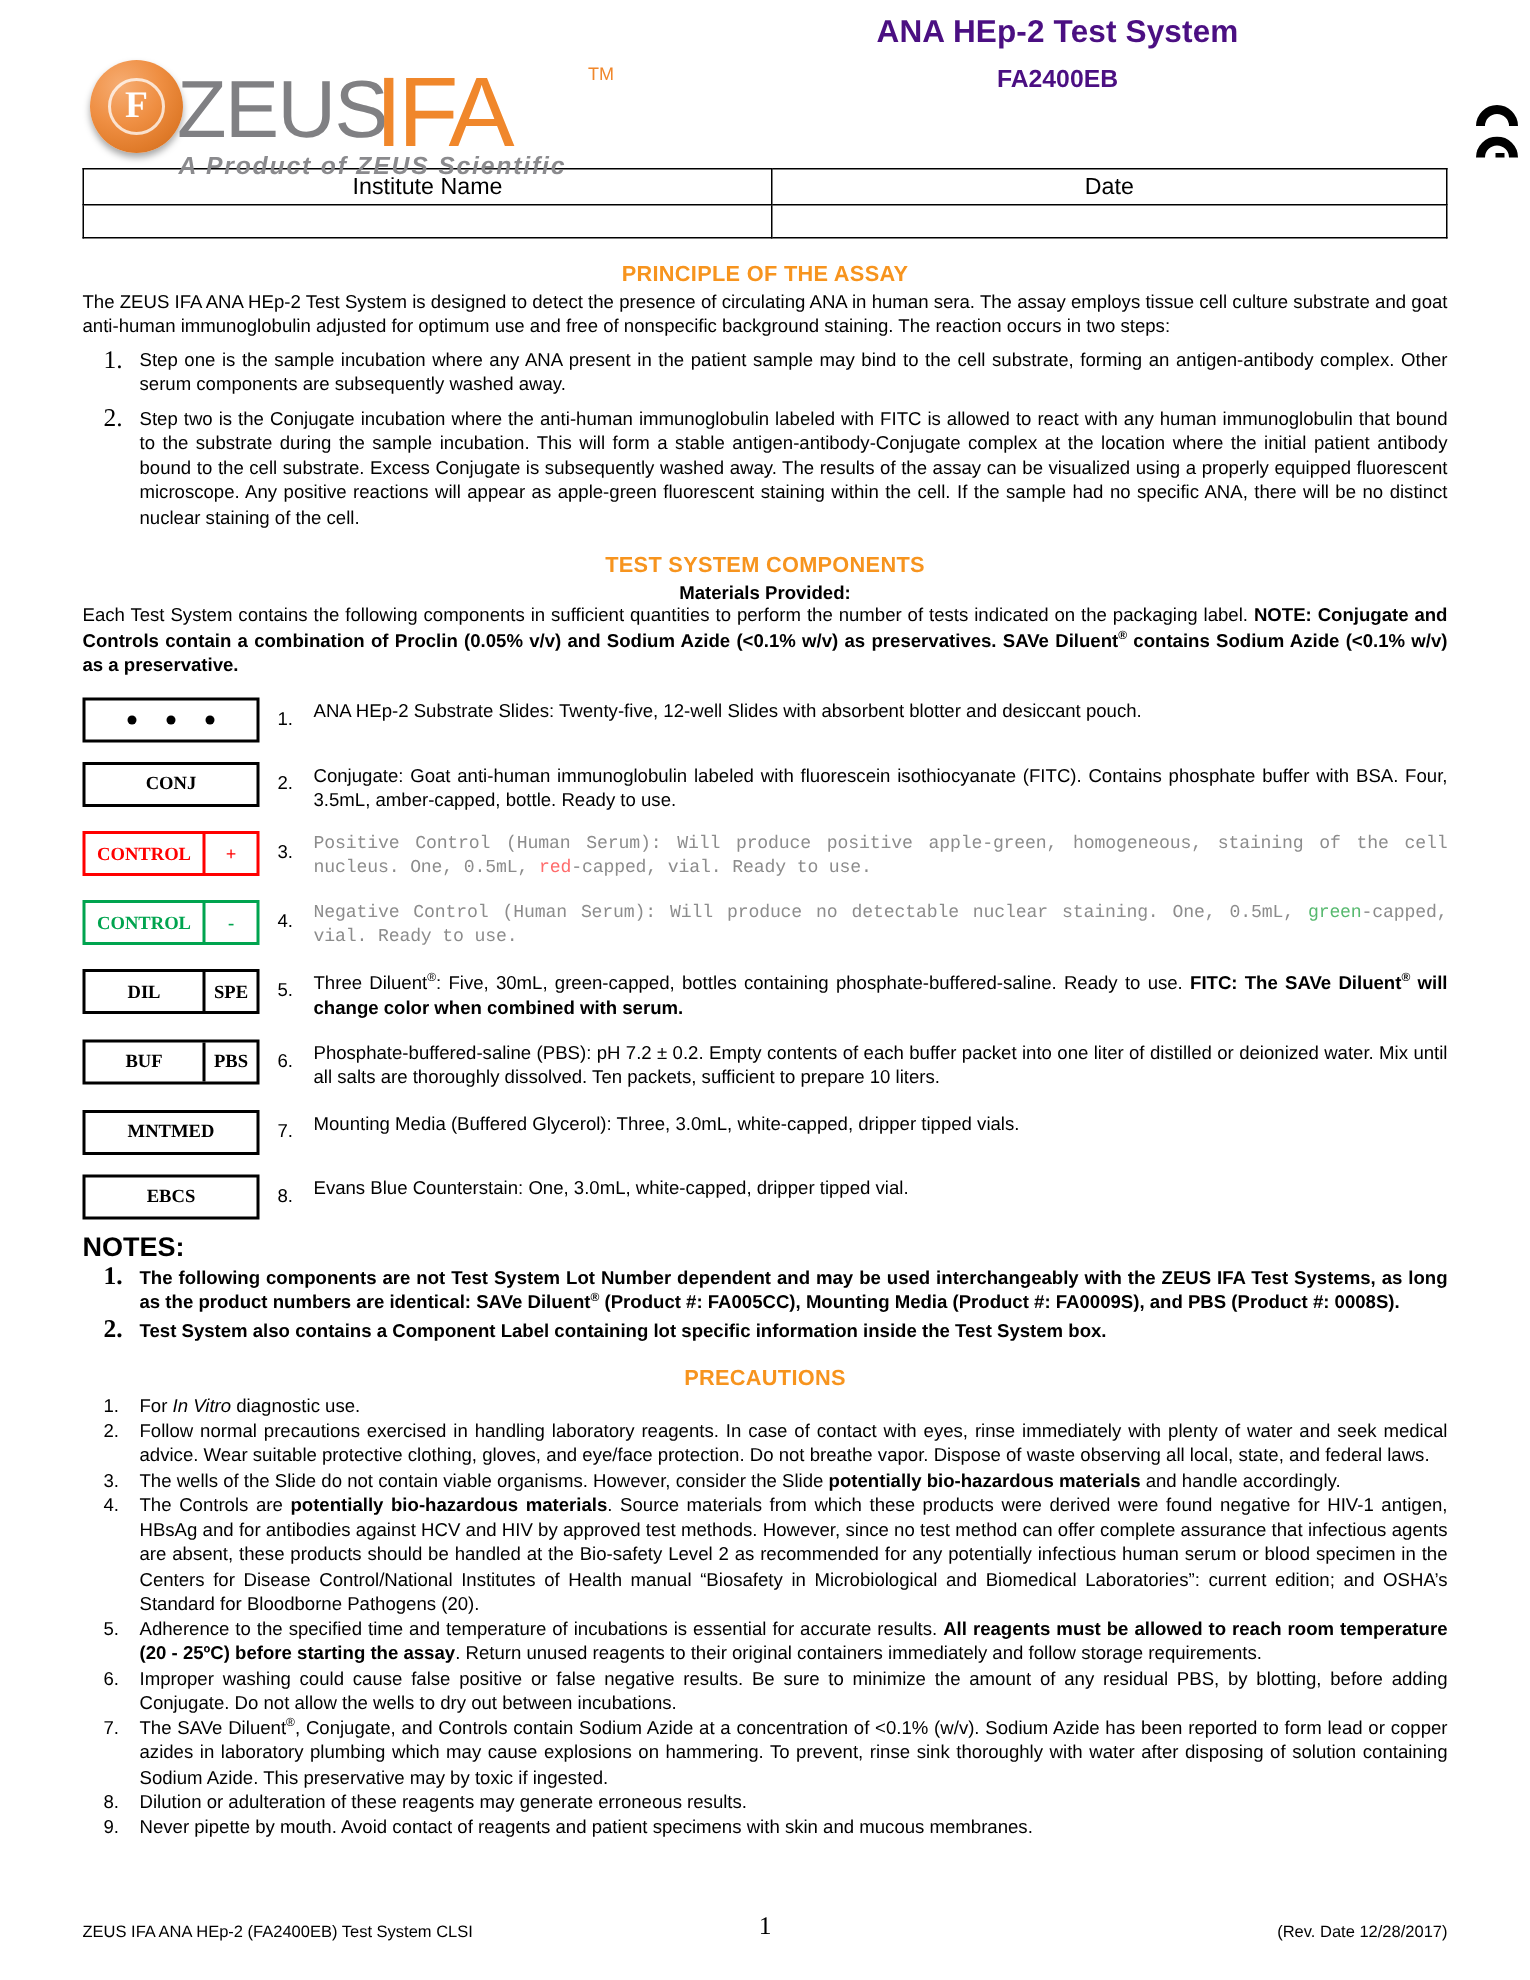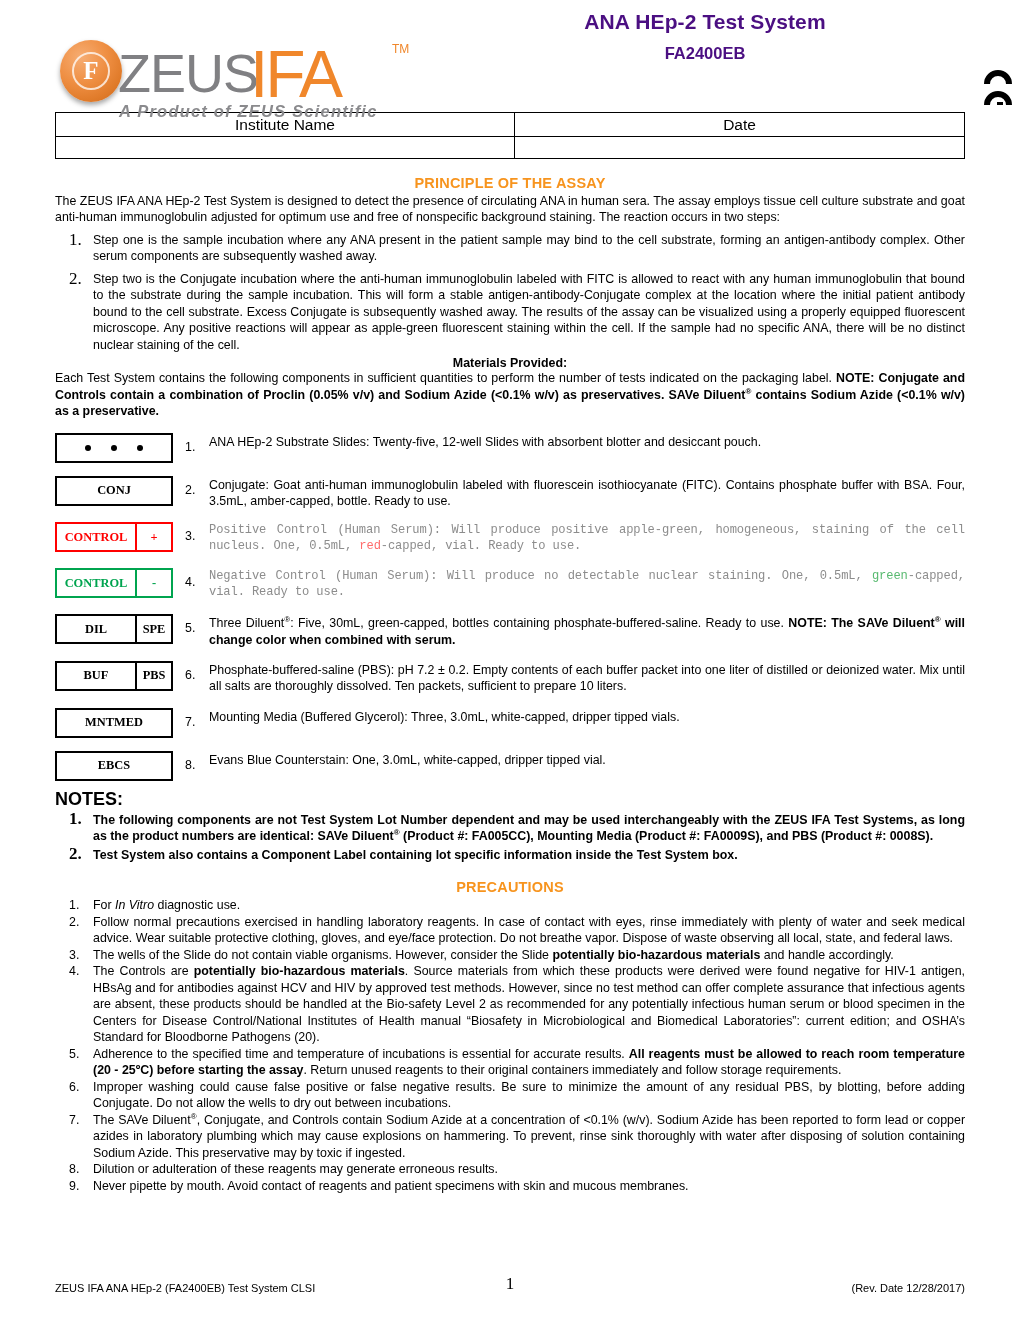--- a/index.html
+++ b/index.html
@@ -353,20 +353,21 @@
 
   <h2 class="sec">PRINCIPLE OF THE ASSAY</h2>
   <p class="body">The ZEUS IFA ANA HEp-2 Test System is designed to detect the presence of circulating ANA in human sera. The assay employs tissue cell culture substrate and goat anti-human immunoglobulin adjusted for optimum use and free of nonspecific background staining. The reaction occurs in two steps:</p>
   <p class="indent">
     <span class="num">1.</span><span>Step one is the sample incubation where any ANA present in the patient sample may bind to the cell substrate, forming an antigen-antibody complex. Other serum components are subsequently washed away.</span>
   </p>
   <p class="indent">
     <span class="num">2.</span><span>Step two is the Conjugate incubation where the anti-human immunoglobulin labeled with FITC is allowed to react with any human immunoglobulin that bound to the substrate during the sample incubation. This will form a stable antigen-antibody-Conjugate complex at the location where the initial patient antibody bound to the cell substrate. Excess Conjugate is subsequently washed away. The results of the assay can be visualized using a properly equipped fluorescent microscope. Any positive reactions will appear as apple-green fluorescent staining within the cell. If the sample had no specific ANA, there will be no distinct nuclear staining of the cell.</span>
   </p>
 
+  <h2 class="sec">TEST SYSTEM COMPONENTS</h2>
   <div class="mat-head">Materials Provided:</div>
   <p class="body"><span>Each Test System contains the following components in sufficient quantities to perform the number of tests indicated on the packaging label. </span><span class="bold">NOTE: Conjugate and Controls contain a combination of Proclin (0.05% v/v) and Sodium Azide (&lt;0.1% w/v) as preservatives. SAVe Diluent</span><sup class="bold">®</sup><span class="bold"> contains Sodium Azide (&lt;0.1% w/v) as a preservative.</span></p>
 
   <div class="comp-row">
     <div class="comp-box-wrap">
       <div class="comp-box">
         <div class="cell">
           <div class="dots">
             <span class="dot"></span>
             <span class="dot"></span>
@@ -412,21 +413,21 @@
   </div>
 
   <div class="comp-row">
     <div class="comp-box-wrap">
       <div class="comp-box">
         <div class="cell">DIL</div>
         <div class="cell narrow">SPE</div>
       </div>
     </div>
     <div class="comp-num">5.</div>
-    <div class="comp-text"><span>Three Diluent</span><sup>®</sup><span>: Five, 30mL, green-capped, bottles containing phosphate-buffered-saline. Ready to use. </span><span class="bold">NOTE: The SAVe Diluent</span><sup class="bold">®</sup><span class="bold"> will change color when combined with serum.</span></div>
+    <div class="comp-text"><span>Three Diluent</span><sup>®</sup><span>: Five, 30mL, green-capped, bottles containing phosphate-buffered-saline. Ready to use. </span><span class="bold">FITC: The SAVe Diluent</span><sup class="bold">®</sup><span class="bold"> will change color when combined with serum.</span></div>
   </div>
 
   <div class="comp-row">
     <div class="comp-box-wrap">
       <div class="comp-box">
         <div class="cell">BUF</div>
         <div class="cell narrow">PBS</div>
       </div>
     </div>
     <div class="comp-num">6.</div>

